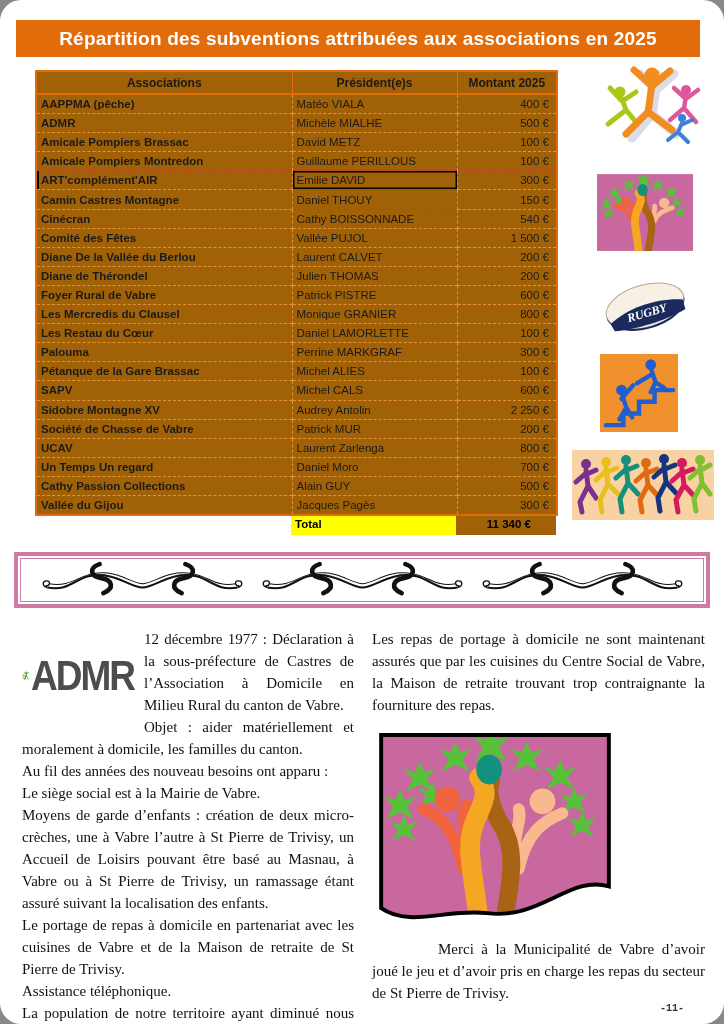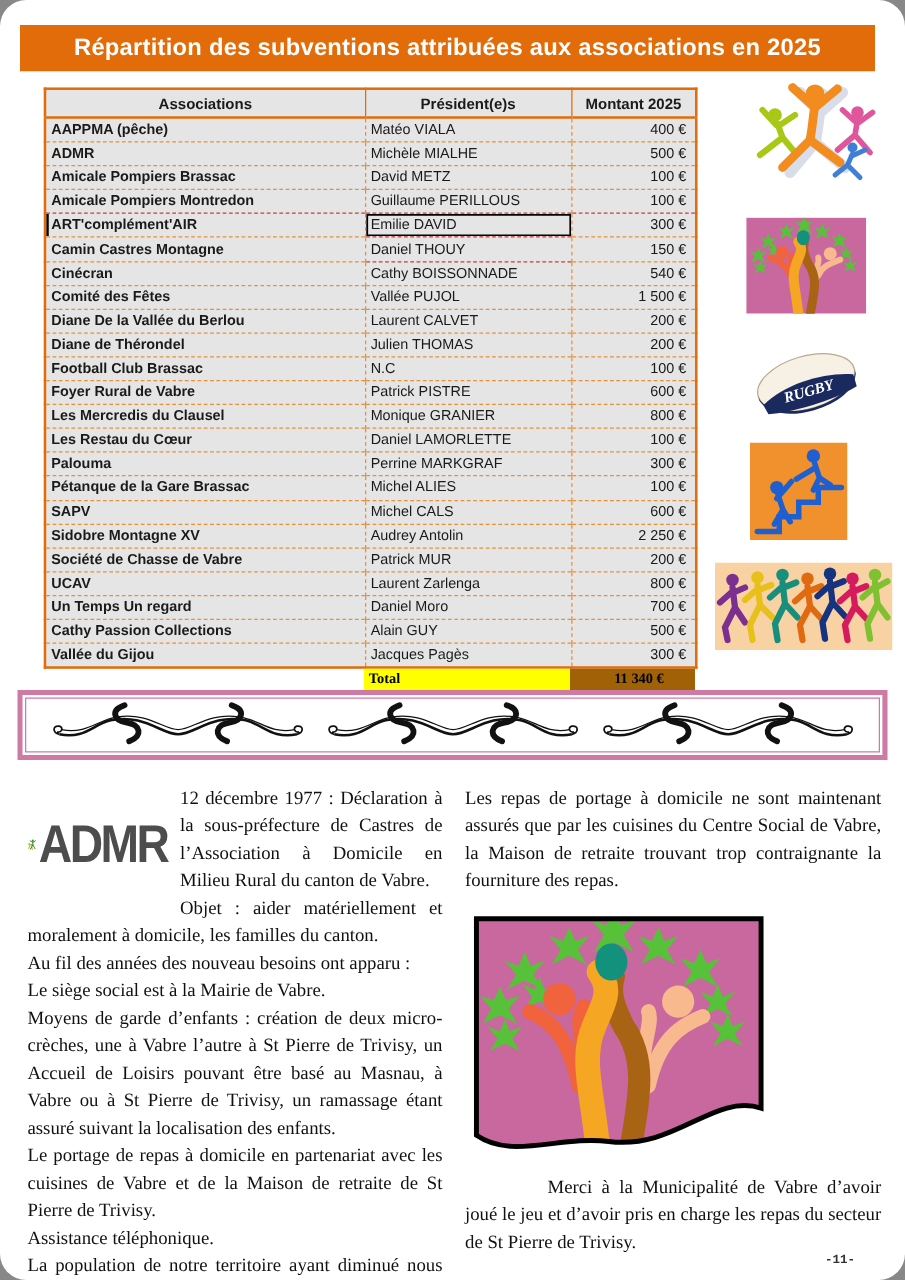--- a/index.html
+++ b/index.html
@@ -5,37 +5,37 @@
   html,body{margin:0;padding:0;background:#888;}
   .page{position:relative;width:724px;height:1024px;background:#ffffff;overflow:hidden;
         font-family:"Liberation Sans",sans-serif;border-radius:21px;}
   
   .banner{position:absolute;left:16px;top:20px;width:684px;height:37px;background:#e36c0a;
           color:#ffffff;font-size:19px;font-weight:bold;display:flex;align-items:center;
           justify-content:center;letter-spacing:.2px;}
   
   .tablewrap{position:absolute;left:35px;top:70px;width:521px;}
   table.subv{border-collapse:collapse;table-layout:fixed;width:521px;
-             border:2.5px solid #e36c0a;background:#e5e5e5;}
+             border:2.5px solid #e36c0a;background:#a16207;}
   table.subv th{font-size:12px;font-weight:bold;color:#1a1a1a;text-align:center;
                 padding:2px 4px;border-bottom:2px solid #e36c0a;border-left:1.5px solid #e36c0a;height:17px;}
   table.subv th:first-child{border-left:none;}
   table.subv td{font-size:11.5px;color:#1a1a1a;padding:1px 4px;height:16.1px;
                 border-top:1.3px dashed #e69138;border-left:1.3px dashed #e69138;
                 overflow:hidden;white-space:nowrap;}
   table.subv td:first-child{border-left:none;font-weight:bold;}
   table.subv tbody tr:first-child td{border-top:none;}
   table.subv td.c-amt{text-align:right;padding-right:7px;}
   
   table.subv tbody tr:nth-child(5) td{border-top-color:#cc3b3b;}
   table.subv tbody tr:nth-child(6) td:nth-child(2){border-top-color:#cc3b3b;}
   table.subv tbody tr:nth-child(7) td:nth-child(2){border-top-color:#cc3b3b;}
   table.subv tbody tr:nth-child(5) td:nth-child(2){box-shadow:inset 0 0 0 1.5px #000;}
   table.subv tbody tr:nth-child(5) td:nth-child(1){box-shadow:inset 2px 0 0 #000;}
-  .total-row{display:flex;width:521px;height:19px;font-family:Liberation Serif, serif;}
+  .total-row{display:flex;width:521px;height:19px;}
   .total-spacer{width:256px;}
   .total-label{width:165px;background:#ffff00;font-size:11.5px;font-weight:bold;
                padding:2px 4px 0 4px;box-sizing:border-box;}
   .total-value{width:100px;background:#a16207;font-size:11.5px;font-weight:bold;
                text-align:right;padding:2px 25px 0 4px;box-sizing:border-box;}
   
   .illus{position:absolute;}
   
   .divider{position:absolute;left:14px;top:552px;width:696px;height:56px;box-sizing:border-box;
            border:4px solid #cf7aa5;background:#ffffff;
@@ -119,25 +119,20 @@
           </tr>
           <tr>
             <td class="c-assoc">Diane De la Vallée du Berlou</td>
             <td class="c-pres">Laurent CALVET</td>
             <td class="c-amt">200 €</td>
           </tr>
           <tr>
             <td class="c-assoc">Diane de Thérondel</td>
             <td class="c-pres">Julien THOMAS</td>
             <td class="c-amt">200 €</td>
-          </tr>
-          <tr>
-            <td class="c-assoc">Football Club Brassac</td>
-            <td class="c-pres">N.C</td>
-            <td class="c-amt">100 €</td>
           </tr>
           <tr>
             <td class="c-assoc">Foyer Rural de Vabre</td>
             <td class="c-pres">Patrick  PISTRE</td>
             <td class="c-amt">600 €</td>
           </tr>
           <tr>
             <td class="c-assoc">Les Mercredis du Clausel</td>
             <td class="c-pres">Monique GRANIER</td>
             <td class="c-amt">800 €</td>

